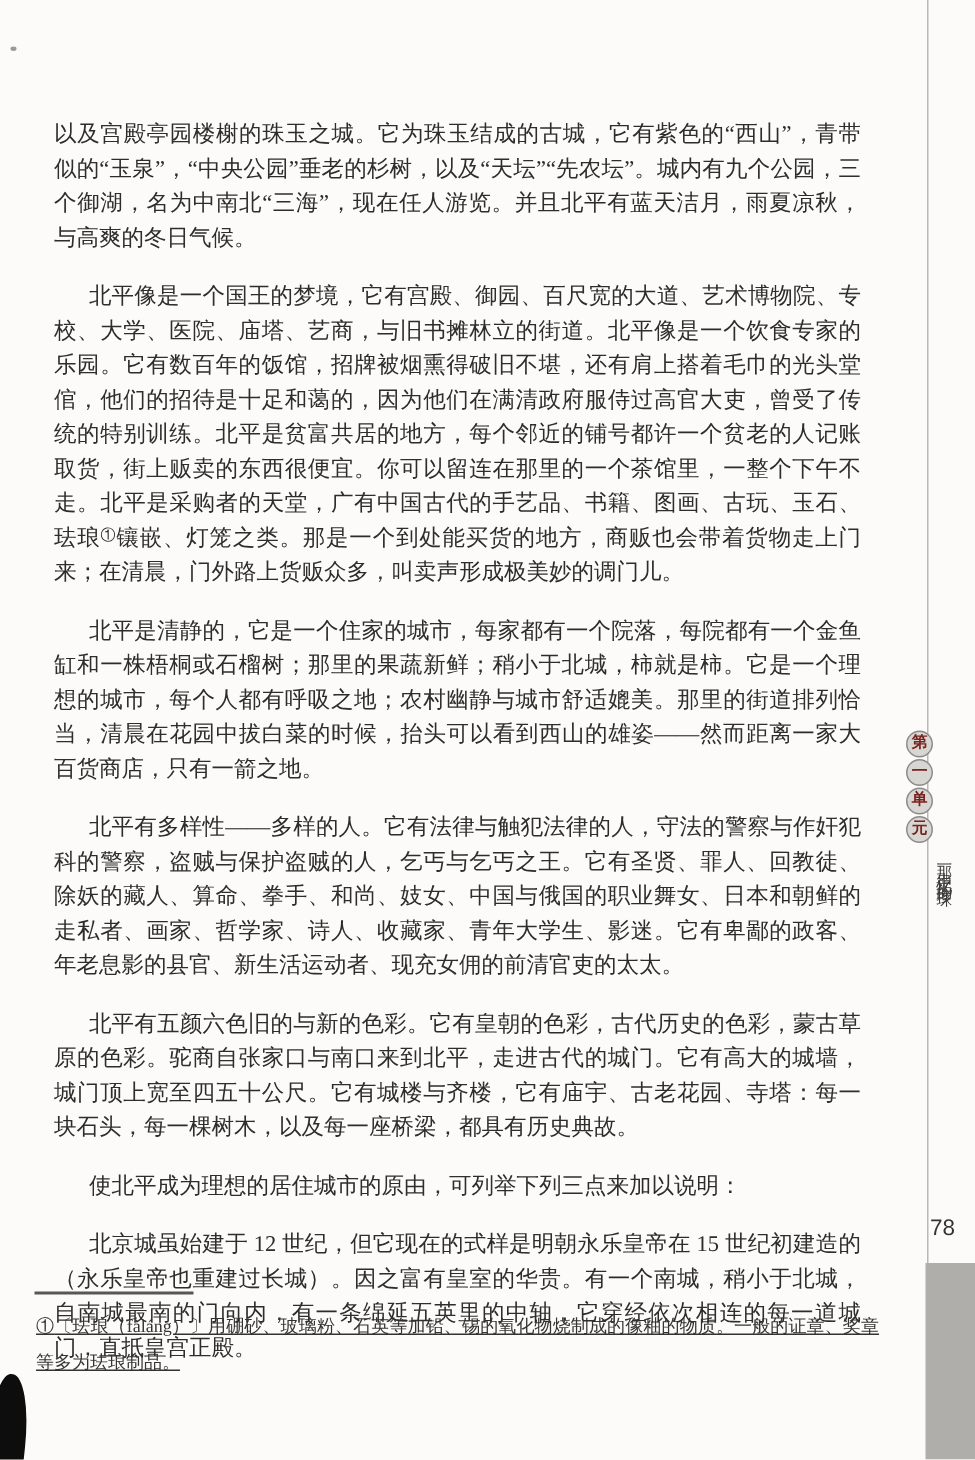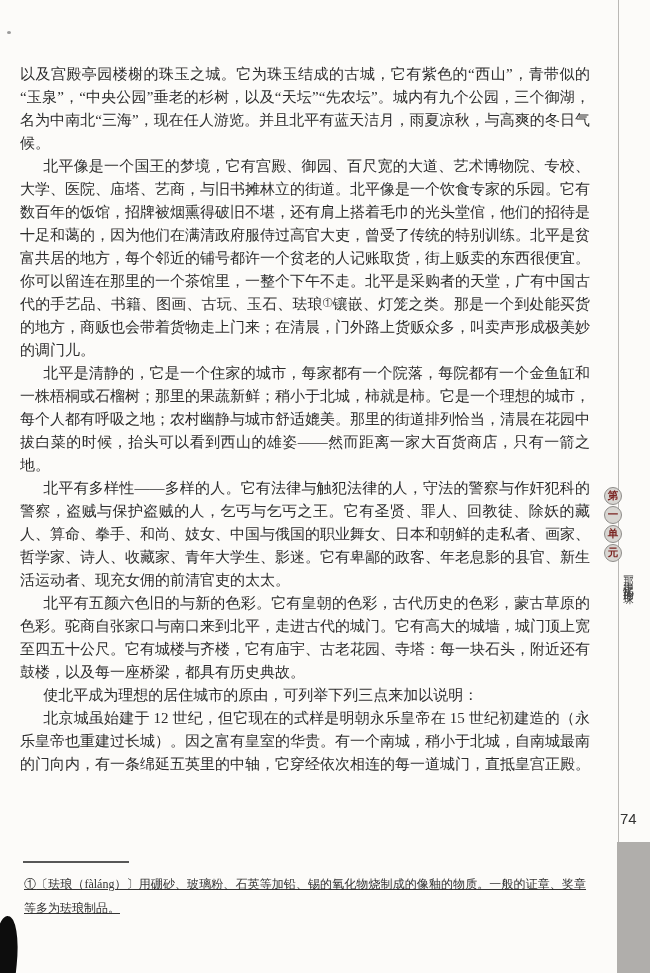--- a/index.html
+++ b/index.html
@@ -13,21 +13,21 @@
   
   .article {
     position: absolute;
     left: 20px; top: 63px;
     width: 570px;
     color: #2d2d2d;
     font-size: 15px;
     line-height: 23px;
     text-align: justify;
   }
-  .para { margin: 0; text-indent: 1.55em; }
+  .para { margin: 16px; text-indent: 1.55em; }
   .para.no-indent { text-indent: 0; }
   .note-ref { font-size: 10px; vertical-align: 3px; line-height: 0; }
 
   
   .rail-line {
     position: absolute;
     left: 618px; top: 0;
     width: 1px; height: 842px;
     background: #bab8b5;
   }
@@ -107,37 +107,37 @@
   }
 </style>
 </head>
 <body>
 
 <div class="article">
   <p class="para no-indent">以及宫殿亭园楼榭的珠玉之城。它为珠玉结成的古城，它有紫色的“西山”，青带似的“玉泉”，“中央公园”垂老的杉树，以及“天坛”“先农坛”。城内有九个公园，三个御湖，名为中南北“三海”，现在任人游览。并且北平有蓝天洁月，雨夏凉秋，与高爽的冬日气候。</p>
   <p class="para"><span>北平像是一个国王的梦境，它有宫殿、御园、百尺宽的大道、艺术博物院、专校、大学、医院、庙塔、艺商，与旧书摊林立的街道。北平像是一个饮食专家的乐园。它有数百年的饭馆，招牌被烟熏得破旧不堪，还有肩上搭着毛巾的光头堂倌，他们的招待是十足和蔼的，因为他们在满清政府服侍过高官大吏，曾受了传统的特别训练。北平是贫富共居的地方，每个邻近的铺号都许一个贫老的人记账取货，街上贩卖的东西很便宜。你可以留连在那里的一个茶馆里，一整个下午不走。北平是采购者的天堂，广有中国古代的手艺品、书籍、图画、古玩、玉石、珐琅</span><span class="note-ref">①</span><span>镶嵌、灯笼之类。那是一个到处能买货的地方，商贩也会带着货物走上门来；在清晨，门外路上货贩众多，叫卖声形成极美妙的调门儿。</span></p>
   <p class="para">北平是清静的，它是一个住家的城市，每家都有一个院落，每院都有一个金鱼缸和一株梧桐或石榴树；那里的果蔬新鲜；稍小于北城，柿就是柿。它是一个理想的城市，每个人都有呼吸之地；农村幽静与城市舒适媲美。那里的街道排列恰当，清晨在花园中拔白菜的时候，抬头可以看到西山的雄姿——然而距离一家大百货商店，只有一箭之地。</p>
   <p class="para">北平有多样性——多样的人。它有法律与触犯法律的人，守法的警察与作奸犯科的警察，盗贼与保护盗贼的人，乞丐与乞丐之王。它有圣贤、罪人、回教徒、除妖的藏人、算命、拳手、和尚、妓女、中国与俄国的职业舞女、日本和朝鲜的走私者、画家、哲学家、诗人、收藏家、青年大学生、影迷。它有卑鄙的政客、年老息影的县官、新生活运动者、现充女佣的前清官吏的太太。</p>
-  <p class="para">北平有五颜六色旧的与新的色彩。它有皇朝的色彩，古代历史的色彩，蒙古草原的色彩。驼商自张家口与南口来到北平，走进古代的城门。它有高大的城墙，城门顶上宽至四五十公尺。它有城楼与齐楼，它有庙宇、古老花园、寺塔：每一块石头，附近还有鼓楼，以及每一座桥梁，都具有历史典故。</p>
+  <p class="para">北平有五颜六色旧的与新的色彩。它有皇朝的色彩，古代历史的色彩，蒙古草原的色彩。驼商自张家口与南口来到北平，走进古代的城门。它有高大的城墙，城门顶上宽至四五十公尺。它有城楼与齐楼，它有庙宇、古老花园、寺塔：每一块石头，每一棵树木，以及每一座桥梁，都具有历史典故。</p>
   <p class="para">使北平成为理想的居住城市的原由，可列举下列三点来加以说明：</p>
   <p class="para">北京城虽始建于 12 世纪，但它现在的式样是明朝永乐皇帝在 15 世纪初建造的（永乐皇帝也重建过长城）。因之富有皇室的华贵。有一个南城，稍小于北城，自南城最南的门向内，有一条绵延五英里的中轴，它穿经依次相连的每一道城门，直抵皇宫正殿。</p>
 </div>
 
 <div class="rail-line"></div>
 
 <div class="unit-badge">
   <div class="badge-circle">第</div>
   <div class="badge-circle">一</div>
   <div class="badge-circle">单</div>
   <div class="badge-circle">元</div>
 </div>
 
 <div class="chapter-title">那一串记忆的珍珠</div>
 
-<div class="page-number">74</div>
+<div class="page-number">78</div>
 
 <div class="corner-block"></div>
 
 <div class="footnote-rule"></div>
 <div class="footnote"><span>①</span><span>〔珐琅（fàláng）〕用硼砂、玻璃粉、石英等加铅、锡的氧化物烧制成的像釉的物质。一般的证章、奖章等多为珐琅制品。</span></div>
 
 <div class="ink-blot"></div>
 <div class="speck"></div>
 
 </body></html>

